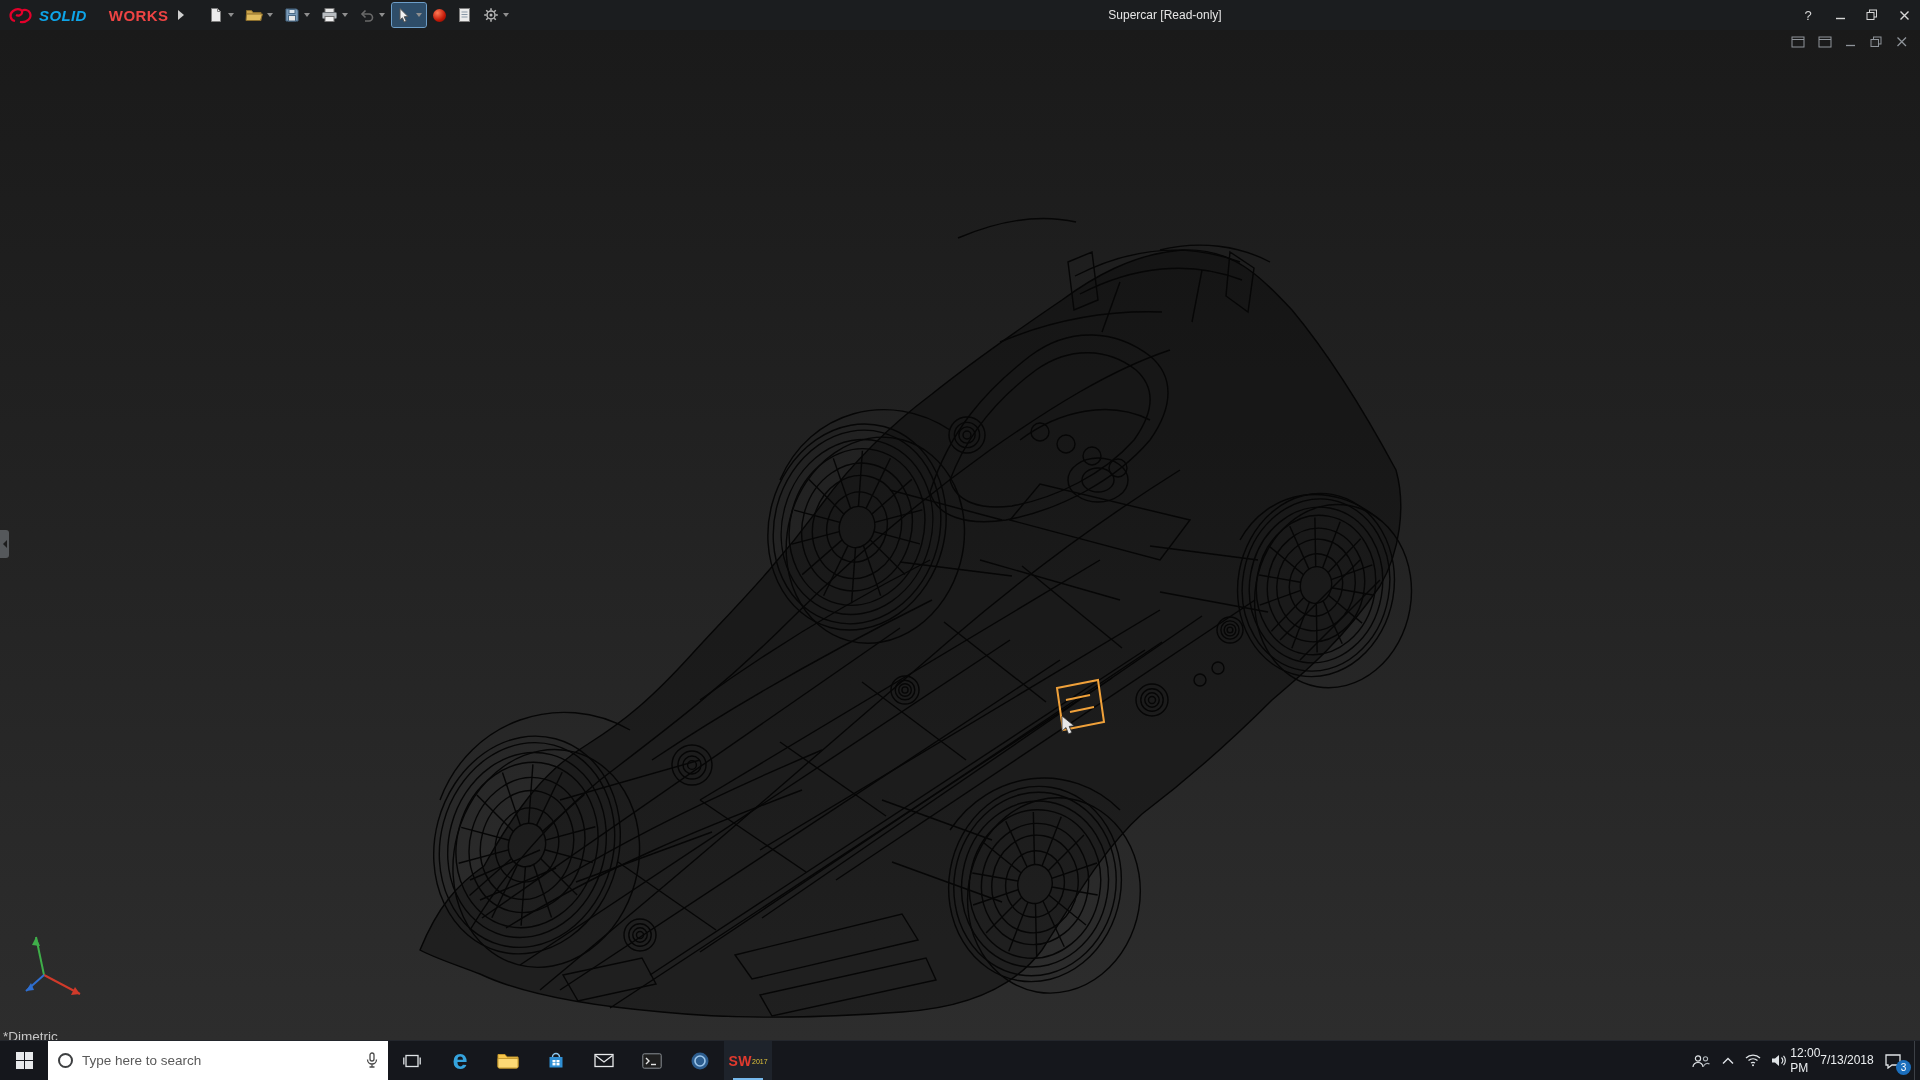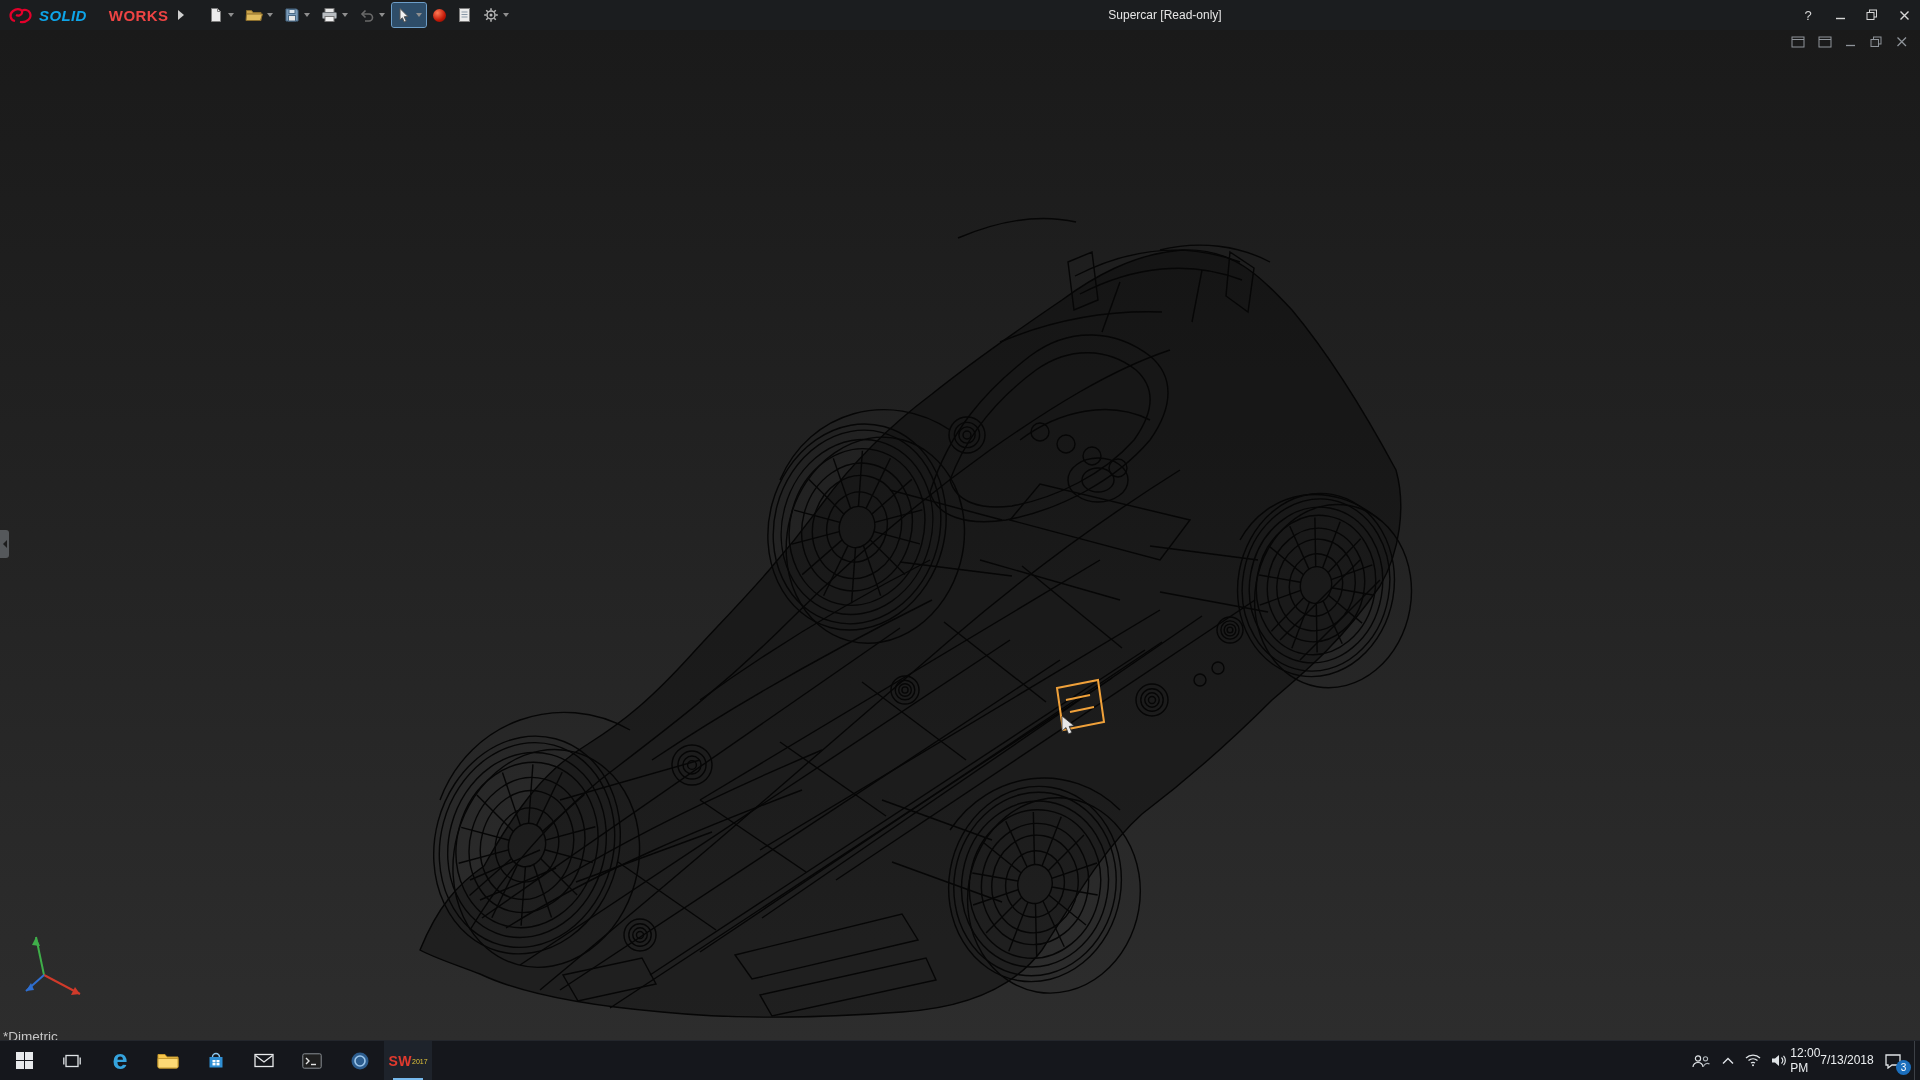--- a/index.html
+++ b/index.html
@@ -417,20 +417,28 @@
     <svg width="17" height="17">
       <g fill="#e8eaec">
           <rect width="8" height="8"></rect>
           <rect x="9" width="8" height="8"></rect>
           <rect y="9" width="8" height="8"></rect>
           <rect x="9" y="9" width="8" height="8"></rect>
         </g>
     </svg>
   </div>
 
+  <div class="searchbox">
+    <span class="cortana-ring"></span>
+    <input type="text" placeholder="Type here to search" style="">
+    <svg width="12" height="17" viewBox="0 0 12 17">
+      <rect x="4" y="1" width="4" height="8" rx="2" fill="none" stroke="#4a4a4a" stroke-width="1.3"></rect>
+      <path d="M1.5,7.5 a4.5,4.5 0 0 0 9,0 M6,12 V15 M3.5,15 h5" fill="none" stroke="#4a4a4a" stroke-width="1.3"></path>
+    </svg>
+  </div>
 
   <div class="tb-item">
     <svg width="18" height="16" viewBox="0 0 18 16">
       <rect x="3" y="2.5" width="12" height="11" fill="none" stroke="#dfe3e6" stroke-width="1.3"></rect>
       <path d="M0.8,4.5 V11.5 M17.2,4.5 V11.5" stroke="#dfe3e6" stroke-width="1.3"></path>
     </svg>
   </div>
 
   <div class="tb-item">
     <span class="edge-e">e</span>

